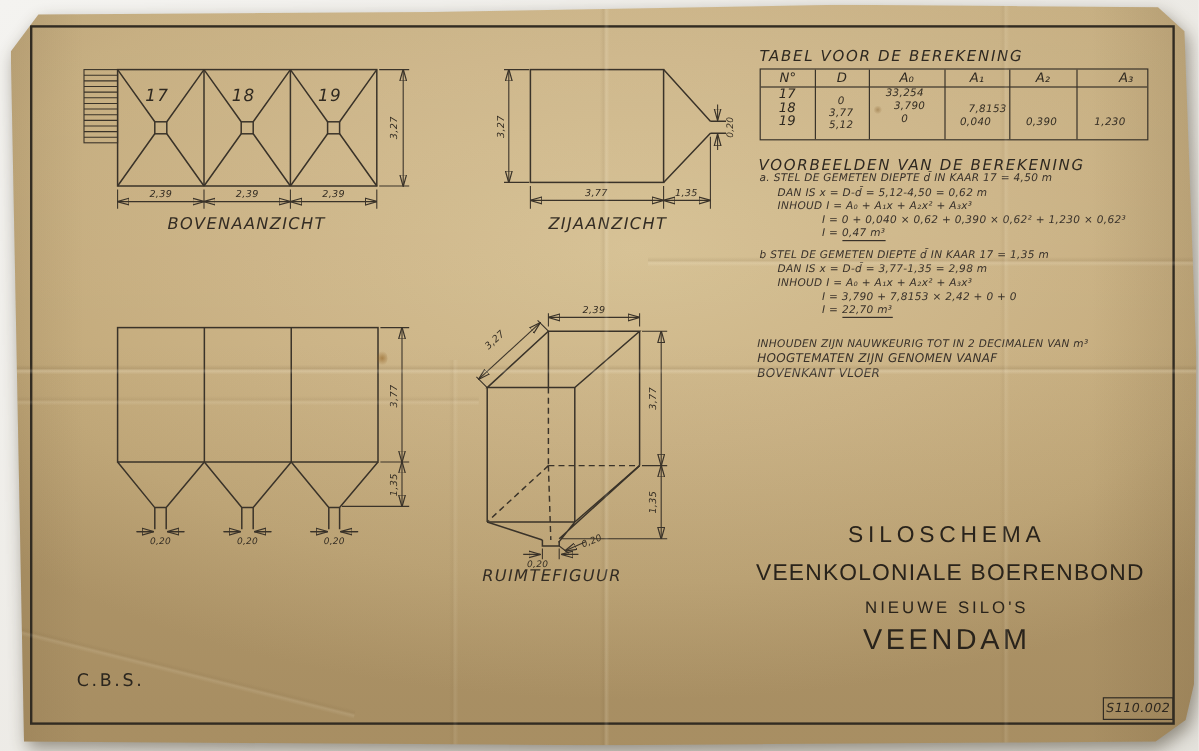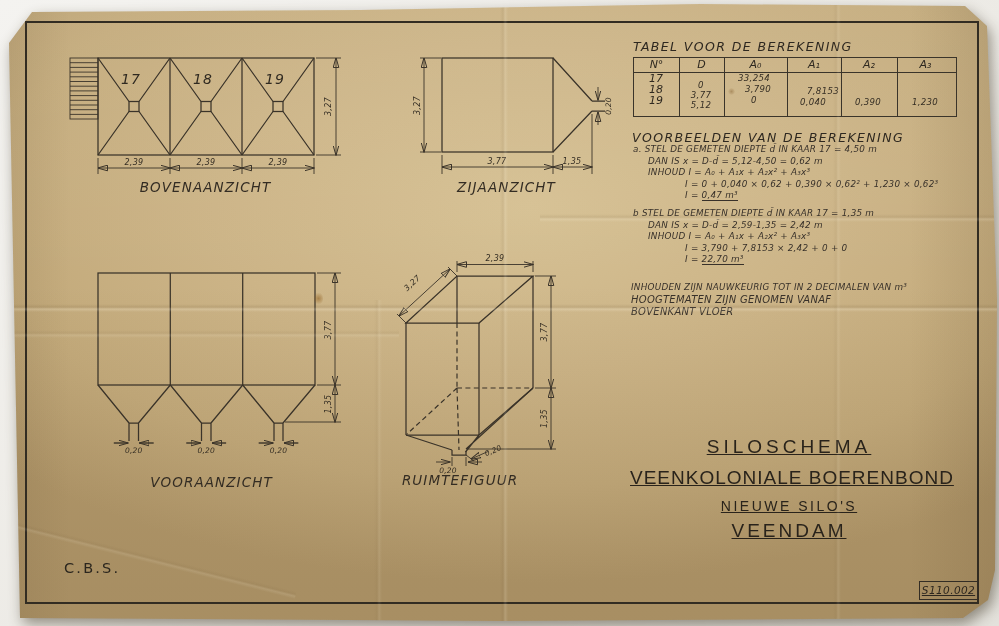--- a/index.html
+++ b/index.html
@@ -35,28 +35,28 @@
   .tbl .v{position:absolute;top:0;bottom:0;width:0;border-left:1.4px solid #3a342a;}
   .tbl .hd{position:absolute;top:0px;font-style:italic;font-size:11px;text-align:center;color:#2f2920;}
   .tbl .val{position:absolute;transform:translateX(-50%);font-style:italic;font-size:8.6px;color:#342d23;letter-spacing:.3px;}
   .tbl .valn{position:absolute;transform:translateX(-50%);font-style:italic;font-size:11px;color:#2f2920;}
   .ex{position:absolute;width:336px;}
   .exline{font-style:italic;font-size:8.8px;line-height:11.6px;letter-spacing:.25px;color:#38312a;}
   .ind1{padding-left:15px;}
   .ind2{padding-left:52px;}
   .undv{border-bottom:1.1px solid #38312a;padding-bottom:0px;}
   .notes .exline{font-size:10px;line-height:12.6px;}
-  .tb{position:absolute;left:630px;width:318px;text-align:center;color:#29231b;font-family:"Liberation Sans","DejaVu Sans",sans-serif;text-decoration:underline;}
+  .tb{position:absolute;left:630px;width:318px;text-align:center;color:#29231b;font-family:"Liberation Sans","DejaVu Sans",sans-serif;}
   .crease{position:absolute;pointer-events:none;}
   .ch{left:0;right:0;height:8px;background:linear-gradient(180deg,rgba(0,0,0,0) 0%,rgba(92,70,38,.13) 38%,rgba(255,248,230,.22) 64%,rgba(0,0,0,0) 100%);}
   .cv{top:0;bottom:0;width:8px;background:linear-gradient(90deg,rgba(0,0,0,0) 0%,rgba(92,70,38,.10) 38%,rgba(255,248,230,.18) 64%,rgba(0,0,0,0) 100%);}
   .spot{position:absolute;border-radius:50%;pointer-events:none;}
   .numbox{position:absolute;left:919px;top:581px;width:57px;height:17px;border:1.7px solid #332d24;
     font-size:10.5px;font-style:italic;line-height:16px;text-align:center;color:#2d2односторонне71f;}
-  .numbox{color:#2d271f;letter-spacing:.4px;text-decoration:underline;}
+  .numbox{color:#2d271f;letter-spacing:.4px;}
 </style>
 </head>
 <body>
 
 <div class="paper-wrap">
  <div class="paper">
 
   <div class="frame"></div>
 
   <svg class="lines" viewBox="0 0 999 626">
@@ -158,37 +158,36 @@
       <text class="dimtxt2" x="494" y="453" text-anchor="middle" transform="rotate(-22 494 453)">0,20</text>
       <path class="thin" d="M452,457 V466 M466,457 V466"></path>
       <line class="thin" x1="436" y1="462" x2="450" y2="462" marker-end="url(#ae)"></line>
       <line class="thin" x1="482" y1="462" x2="468" y2="462" marker-end="url(#ae)"></line>
       <text class="dimtxt2" x="448" y="472.5" text-anchor="middle">0,20</text>
     </g>
   </svg>
 
   <div class="t cap" style="left:118px;top:179px;width:175px;">BOVENAANZICHT</div>
   <div class="t cap" style="left:424px;top:179px;width:165px;">ZIJAANZICHT</div>
-  <div class="t cap" style="left:124px;top:474px;width:175px;">VOORAANZICHT</div>
   <div class="t cap" style="left:374px;top:472px;width:172px;">RUIMTEFIGUUR</div>
 
   <div class="t sectitle" style="left:633px;top:39px;">TABEL VOOR DE BEREKENING</div>
   <div class="tbl">
     <div class="hline"></div>
     <div class="v" style="left:45px;"></div>
     <div class="v" style="left:90px;"></div>
     <div class="v" style="left:153px;"></div>
     <div class="v" style="left:207px;"></div>
     <div class="v" style="left:263px;"></div>
     <div class="hd" style="left:0;width:45px;">N°</div>
     <div class="hd" style="left:45px;width:45px;">D</div>
     <div class="hd" style="left:90px;width:63px;">A₀</div>
     <div class="hd" style="left:153px;width:54px;">A₁</div>
     <div class="hd" style="left:207px;width:56px;">A₂</div>
-    <div class="hd" style="left:262px;width:59px;text-align:center;">A₃</div>
+    <div class="hd" style="left:275px;width:59px;text-align:center;">A₃</div>
     <div class="valn" style="left:22px;top:14px;">17</div>
     <div class="valn" style="left:22px;top:25px;">18</div>
     <div class="valn" style="left:22px;top:36px;">19</div>
     <div class="val" style="left:67px;top:22px;">0</div>
     <div class="val" style="left:67px;top:32px;">3,77</div>
     <div class="val" style="left:67px;top:42px;">5,12</div>
     <div class="val" style="left:120px;top:15px;">33,254</div>
     <div class="val" style="left:124px;top:26px;">3,790</div>
     <div class="val" style="left:120px;top:37px;">0</div>
     <div class="val" style="left:189px;top:28px;">7,8153</div>
@@ -200,36 +199,36 @@
   <div class="t sectitle" style="left:632px;top:130px;">VOORBEELDEN VAN DE BEREKENING</div>
   <div class="t ex" style="left:633px;top:144px;">
     <div class="exline">a. STEL DE GEMETEN DIEPTE d̄ IN KAAR 17 = 4,50 m</div>
     <div class="exline ind1">DAN IS x = D-d̄ = 5,12-4,50 = 0,62 m</div>
     <div class="exline ind1">INHOUD I = A₀ + A₁x + A₂x² + A₃x³</div>
     <div class="exline ind2">I = 0 + 0,040 × 0,62 + 0,390 × 0,62² + 1,230 × 0,62³</div>
     <div class="exline ind2"><span>I = </span><span class="undv">0,47 m³</span></div>
   </div>
   <div class="t ex" style="left:633px;top:208px;">
     <div class="exline">b  STEL DE GEMETEN DIEPTE d̄ IN KAAR 17 = 1,35 m</div>
-    <div class="exline ind1">DAN IS x = D-d̄ = 2,59-1,35 = 2,42 m</div>
+    <div class="exline ind1">DAN IS x = D-d̄ = 3,77-1,35 = 2,98 m</div>
     <div class="exline ind1">INHOUD I = A₀ + A₁x + A₂x² + A₃x³</div>
     <div class="exline ind2">I = 3,790 + 7,8153 × 2,42 + 0 + 0</div>
     <div class="exline ind2"><span>I = </span><span class="undv">22,70 m³</span></div>
   </div>
 
   <div class="t ex notes" style="left:631px;top:281px;">
     <div class="exline" style="font-size:8.8px;font-style:italic;">INHOUDEN ZIJN NAUWKEURIG TOT IN 2 DECIMALEN VAN m³</div>
     <div class="exline">HOOGTEMATEN ZIJN GENOMEN VANAF</div>
     <div class="exline">BOVENKANT VLOER</div>
   </div>
 
   <div class="t tb" style="top:436px;font-size:19px;letter-spacing:4px;">SILOSCHEMA</div>
   <div class="t tb" style="top:467px;font-size:19px;letter-spacing:1px;">VEENKOLONIALE BOERENBOND</div>
   <div class="t tb" style="top:498px;font-size:14px;letter-spacing:2.5px;">NIEUWE SILO'S</div>
-  <div class="t tb" style="top:520px;font-size:19px;letter-spacing:3px;text-align:center;">VEENDAM</div>
+  <div class="t tb" style="top:520px;font-size:24px;letter-spacing:3px;text-align:center;">VEENDAM</div>
 
   <div class="t" style="left:64px;top:560px;font-size:14.5px;letter-spacing:2.2px;color:#2b261e;">C.B.S.</div>
   <div class="numbox">S110.002</div>
 
   <div class="crease ch" style="top:304px;"></div>
   <div class="crease ch" style="top:214px;left:540px;opacity:.75;"></div>
   <div class="crease ch" style="top:330px;right:600px;opacity:.55;"></div>
   <div class="crease cv" style="left:500px;opacity:.8;"></div>
   <div class="crease cv" style="left:833px;opacity:.55;"></div>
   <div class="crease cv" style="left:374px;top:300px;opacity:.5;"></div>

